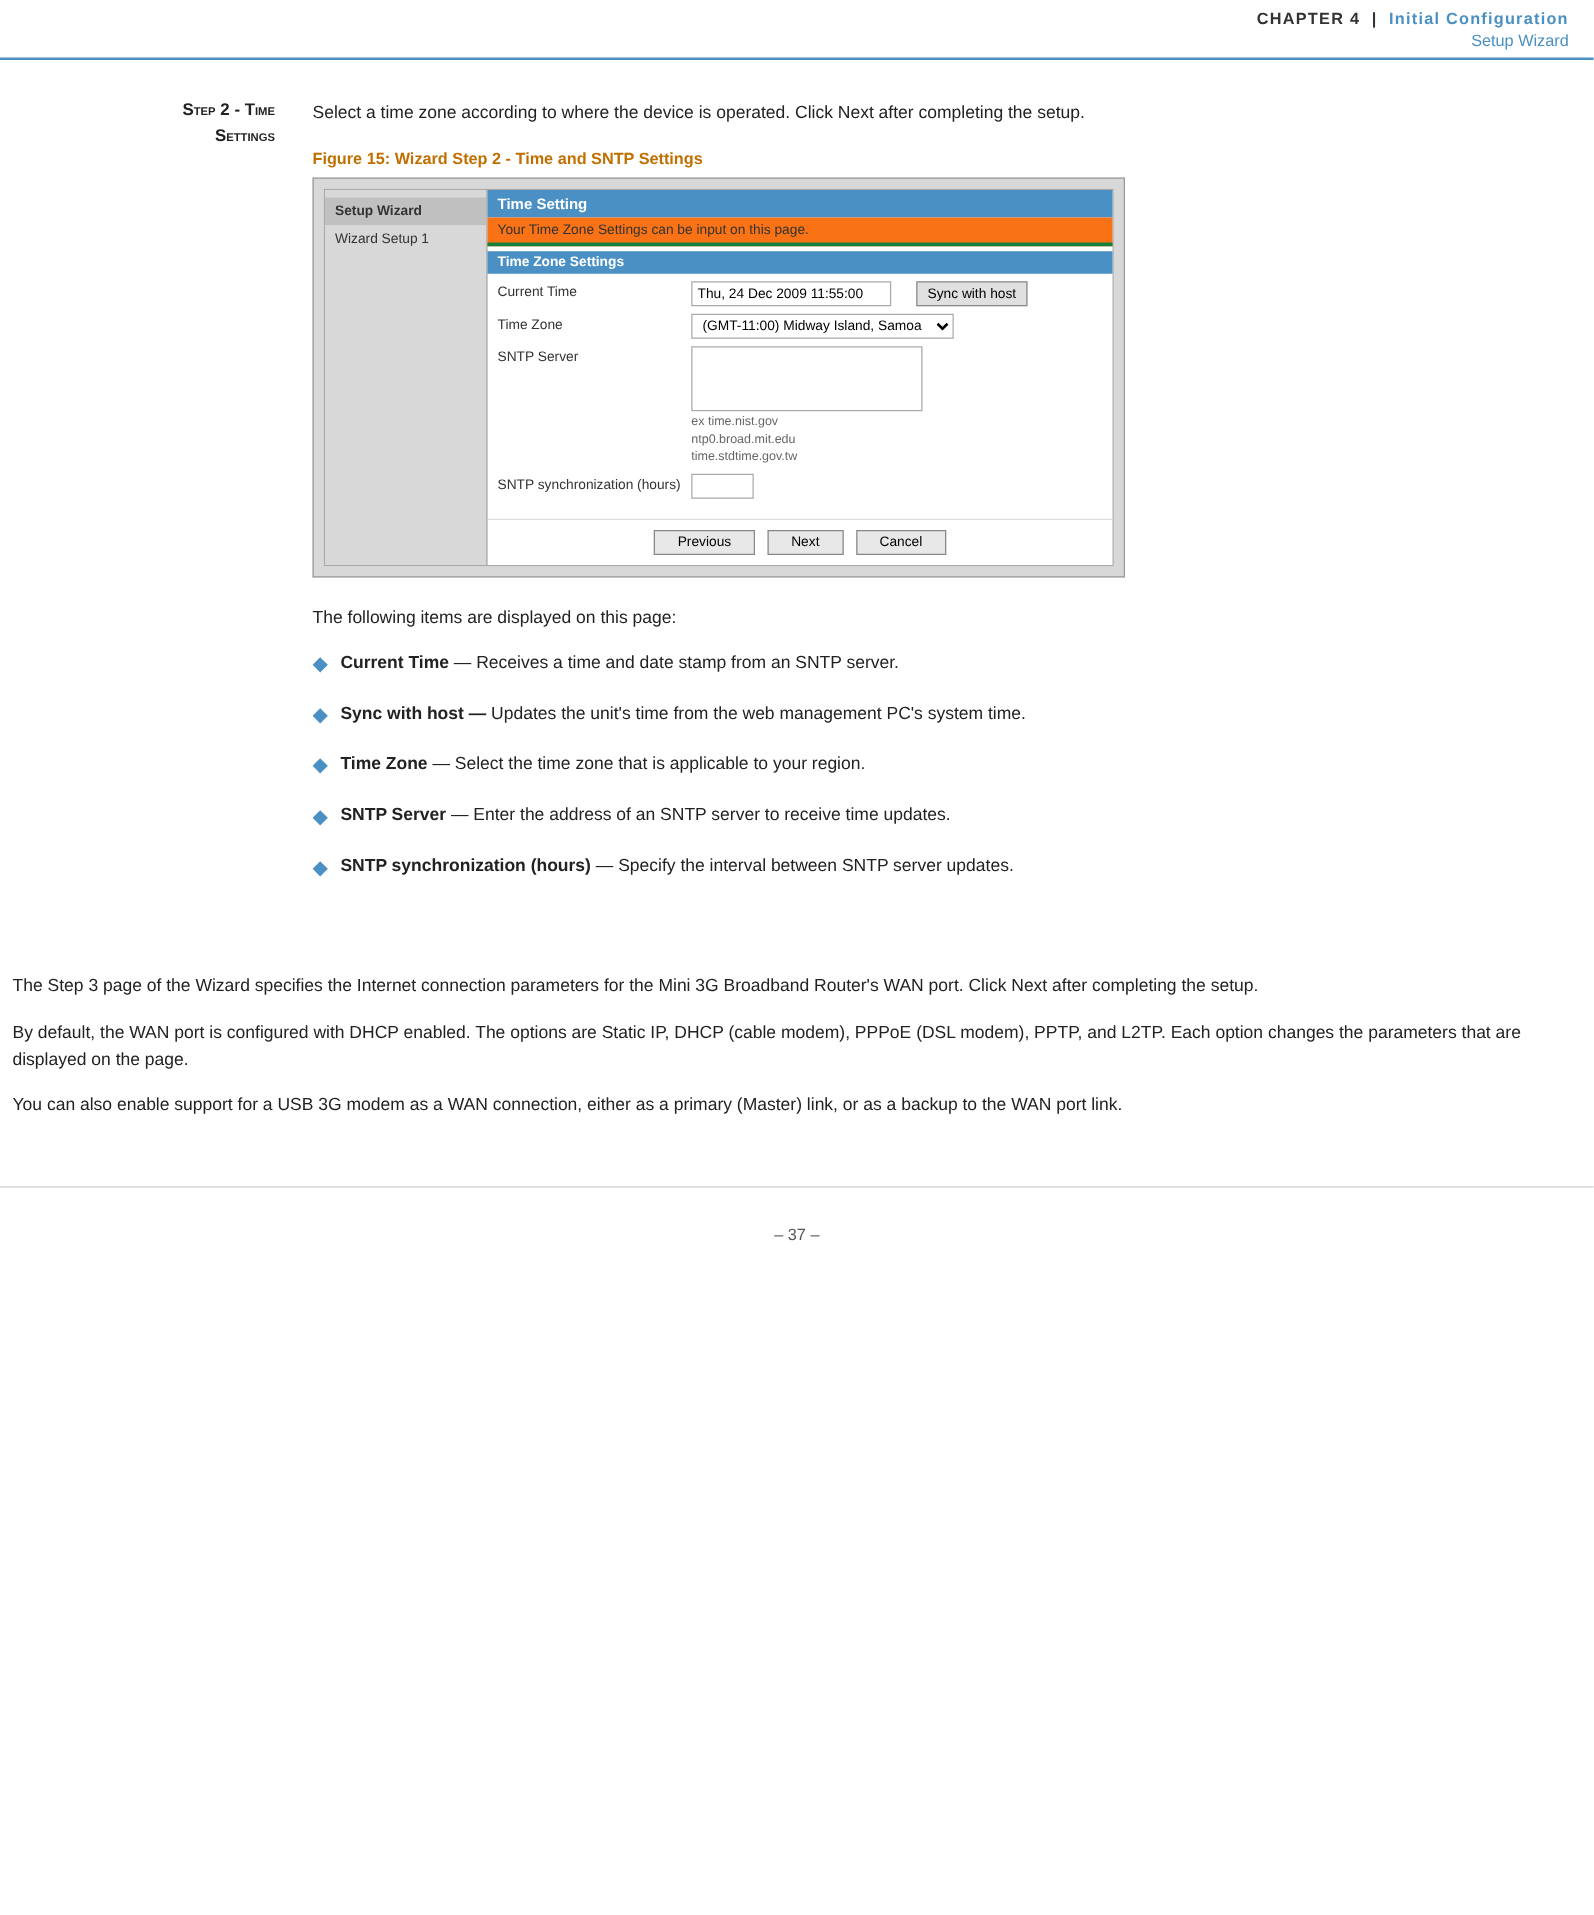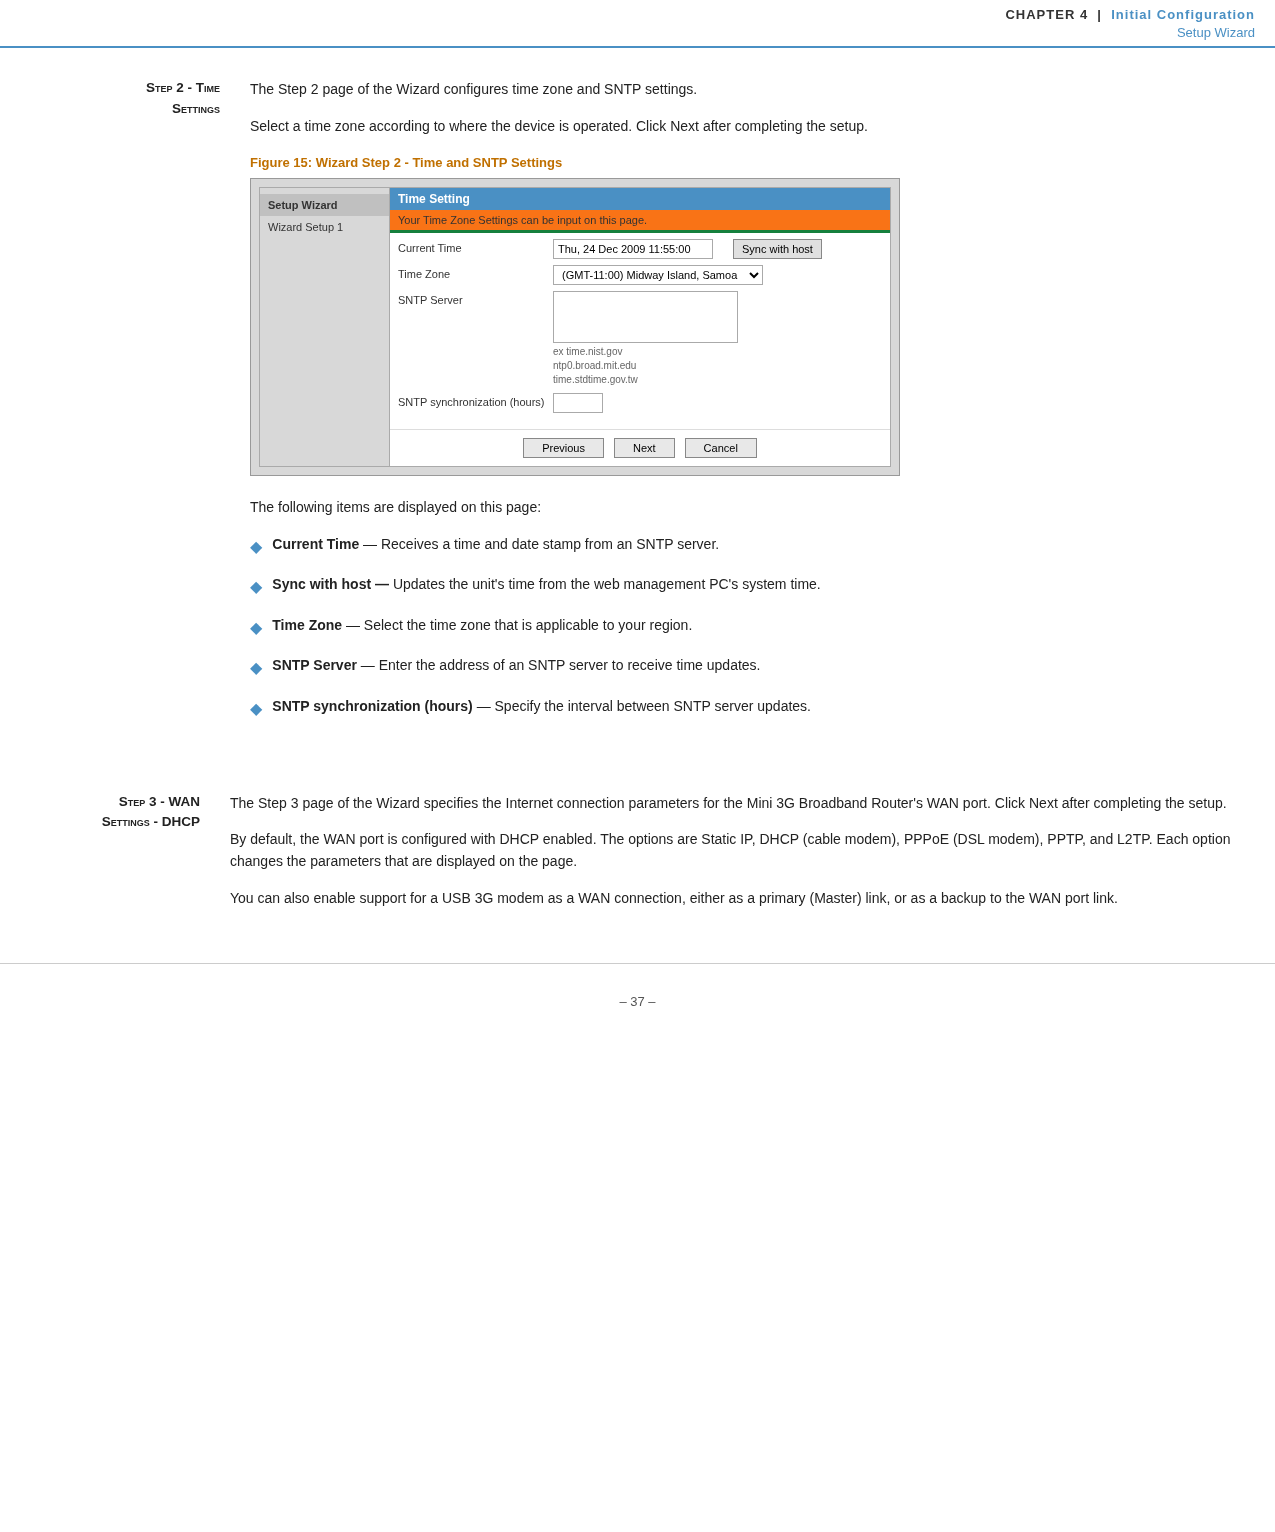--- a/index.html
+++ b/index.html
@@ -286,36 +286,36 @@
 
   <div class="left-col">
     <div class="step-heading">
       <span>Step 2 - Time</span><br>
       <span>Settings</span>
     </div>
   </div>
 
   <div class="right-col">
 
-    <div class="desc-text">The Step 2 page of the Wizard configures time zone and SNTP settings.</div>
     <div class="desc-text">Select a time zone according to where the device is operated. Click Next after completing the setup.</div>
 
     <div class="figure-caption">Figure 15:  Wizard Step 2 - Time and SNTP Settings</div>
 
     <div class="wizard-frame">
       <div class="wizard-inner">
 
         <div class="wizard-sidebar">
           <div class="wizard-sidebar-item active">Setup Wizard</div>
           <div class="wizard-sidebar-item">Wizard Setup 1</div>
         </div>
 
         <div class="wizard-main">
           <div class="wizard-section-header">Time Setting</div>
           <div class="wizard-desc">Your Time Zone Settings can be input on this page.</div>
+          <div class="wizard-zone-header">Time Zone Settings</div>
 
           <div class="wizard-form">
 
             <div class="wizard-form-row">
               <div class="wizard-form-label">Current Time</div>
               <div class="wizard-form-value">
                 <input class="wizard-input wizard-input-md" type="text" readonly="" style="width: 160px;" value="Thu, 24 Dec 2009 11:55:00">
                 <button class="wizard-btn">Sync with host</button>
               </div>
             </div>
@@ -397,26 +397,20 @@
           <span class="bullet-term">SNTP synchronization (hours)</span>
           <span> — Specify the interval between SNTP server updates.</span>
         </span>
       </li>
     </ul>
 
   </div>
 </div>
 
 <div class="step3-section">
-  <div class="step3-left">
-    <div class="step-heading">
-      <span>Step 3 - WAN</span><br>
-      <span>Settings - DHCP</span>
-    </div>
-  </div>
   <div class="step3-right">
     <div class="desc-text">The Step 3 page of the Wizard specifies the Internet connection parameters for the Mini 3G Broadband Router's WAN port. Click Next after completing the setup.</div>
     <div class="desc-text">By default, the WAN port is configured with DHCP enabled. The options are Static IP, DHCP (cable modem), PPPoE (DSL modem), PPTP, and L2TP. Each option changes the parameters that are displayed on the page.</div>
     <div class="desc-text">You can also enable support for a USB 3G modem as a WAN connection, either as a primary (Master) link, or as a backup to the WAN port link.</div>
   </div>
 </div>
 
 <div class="page-footer">
   <span>–  37  –</span>
 </div>

